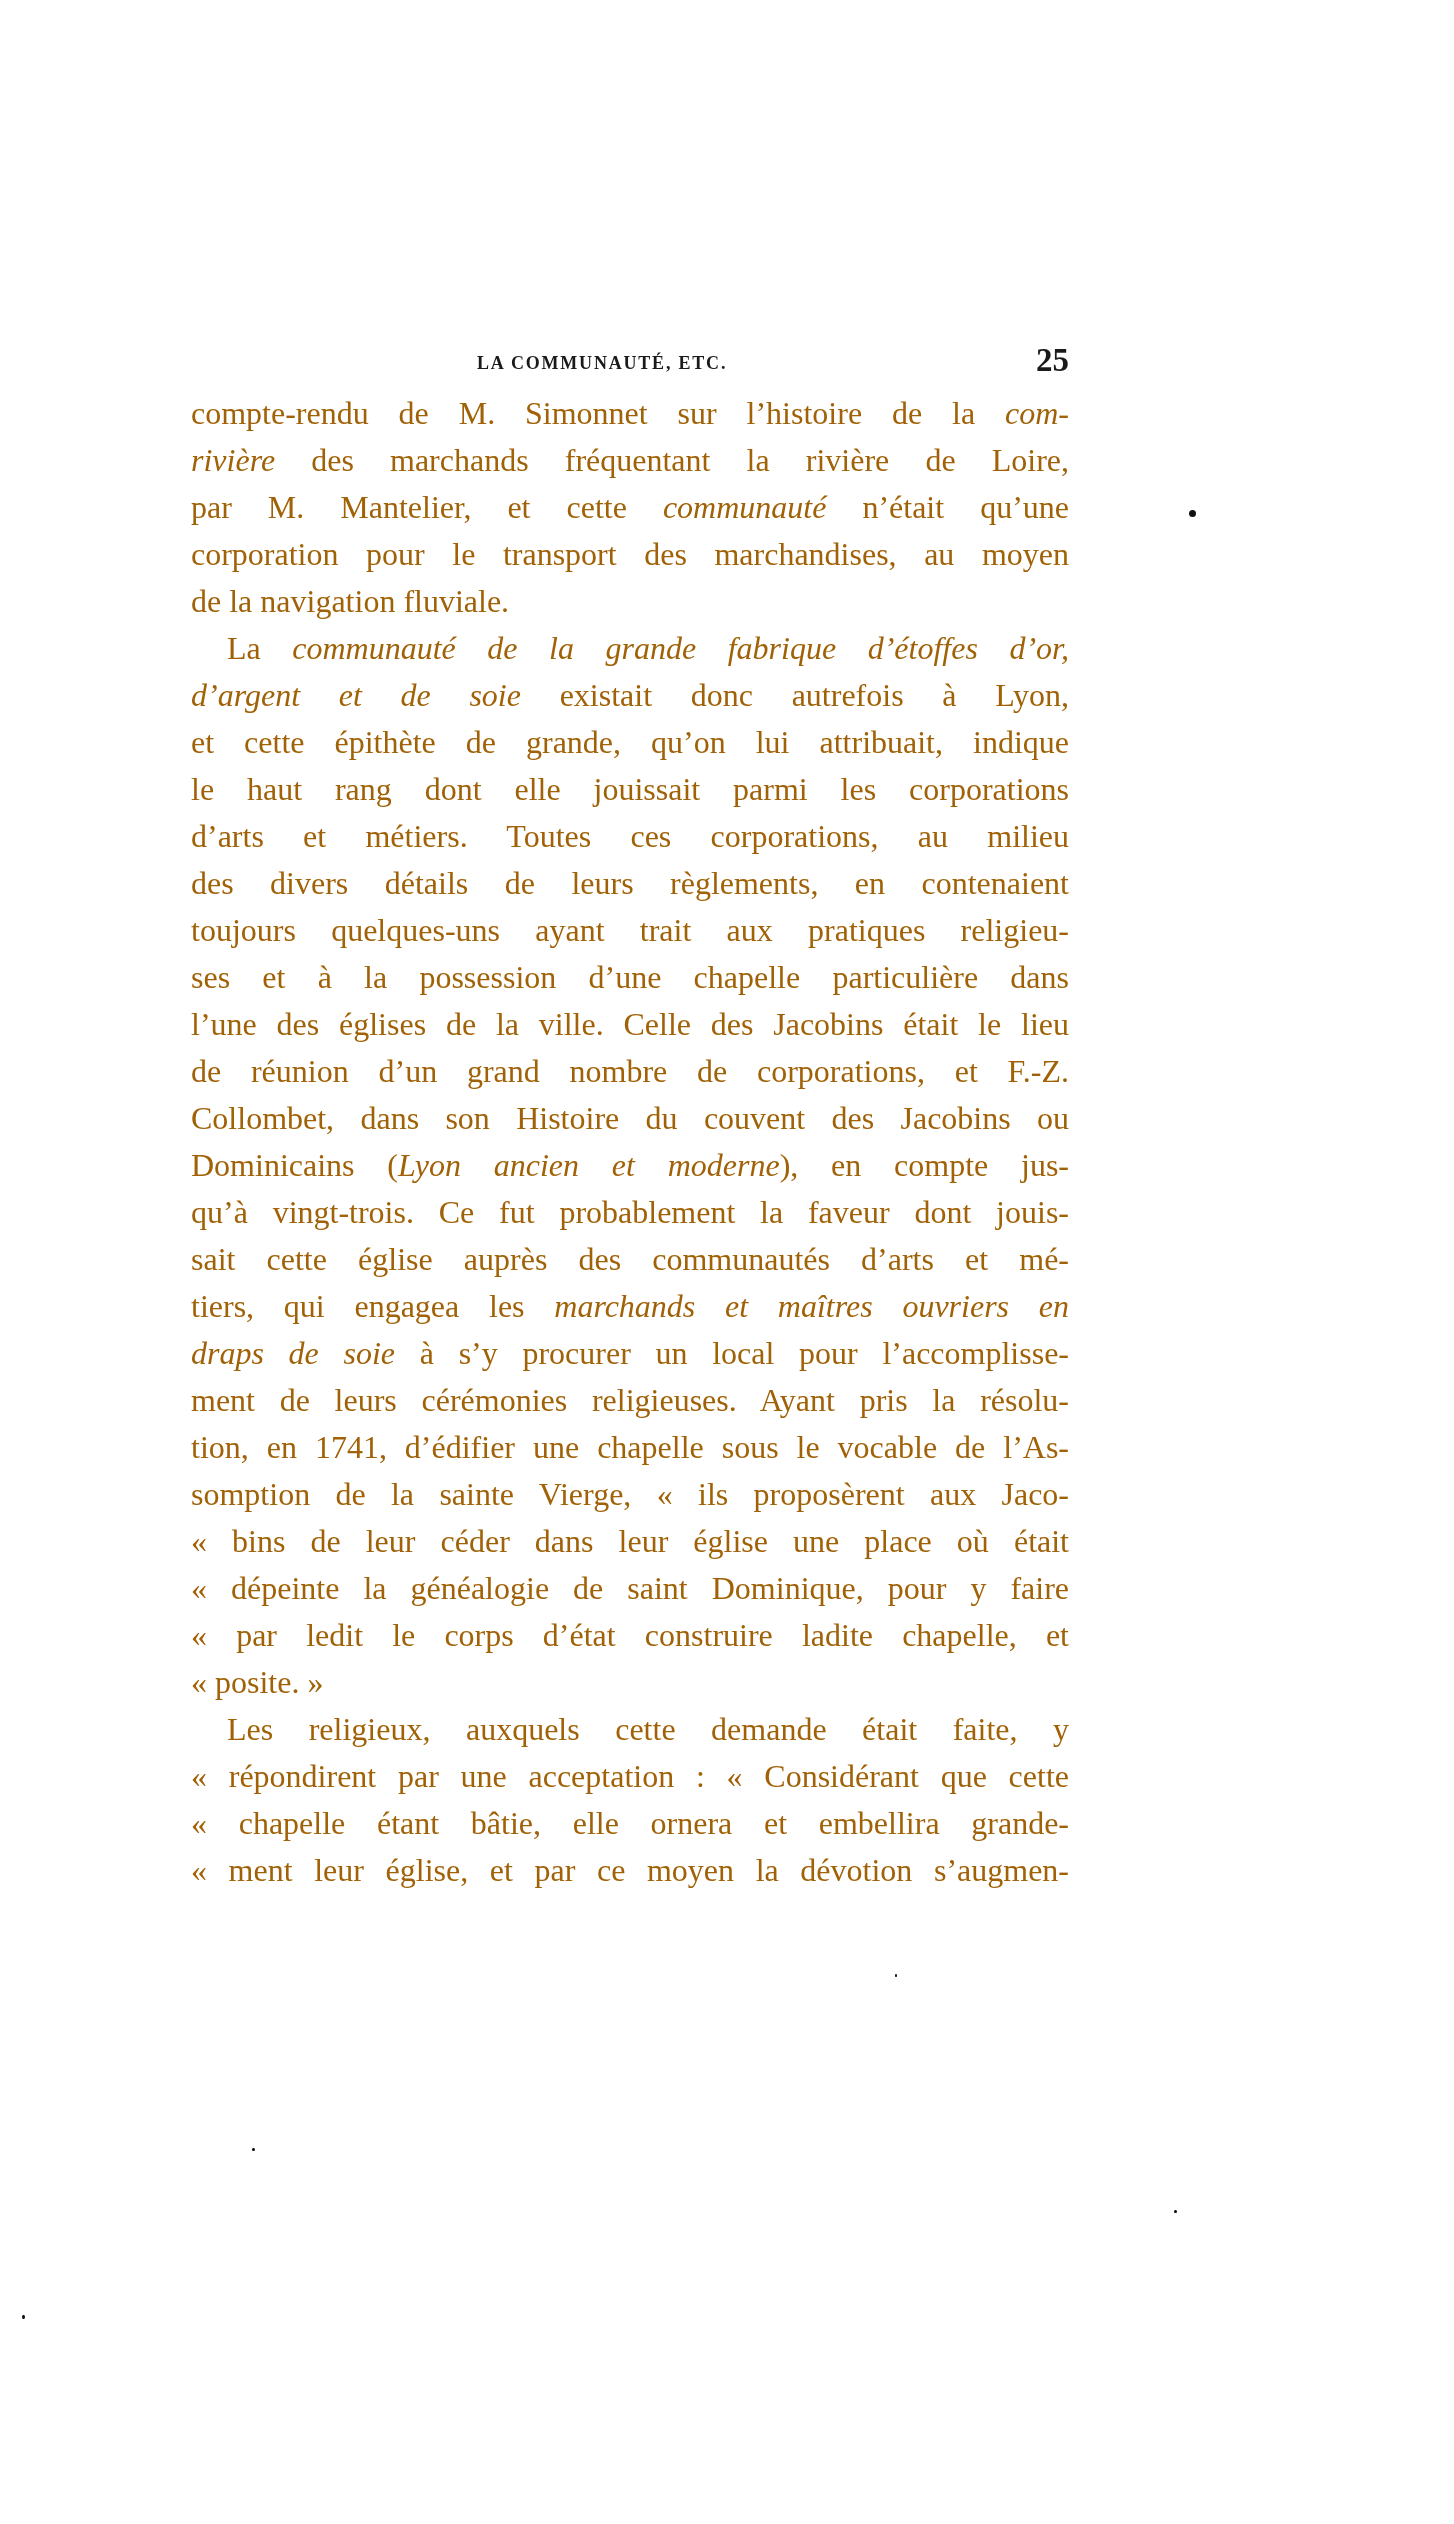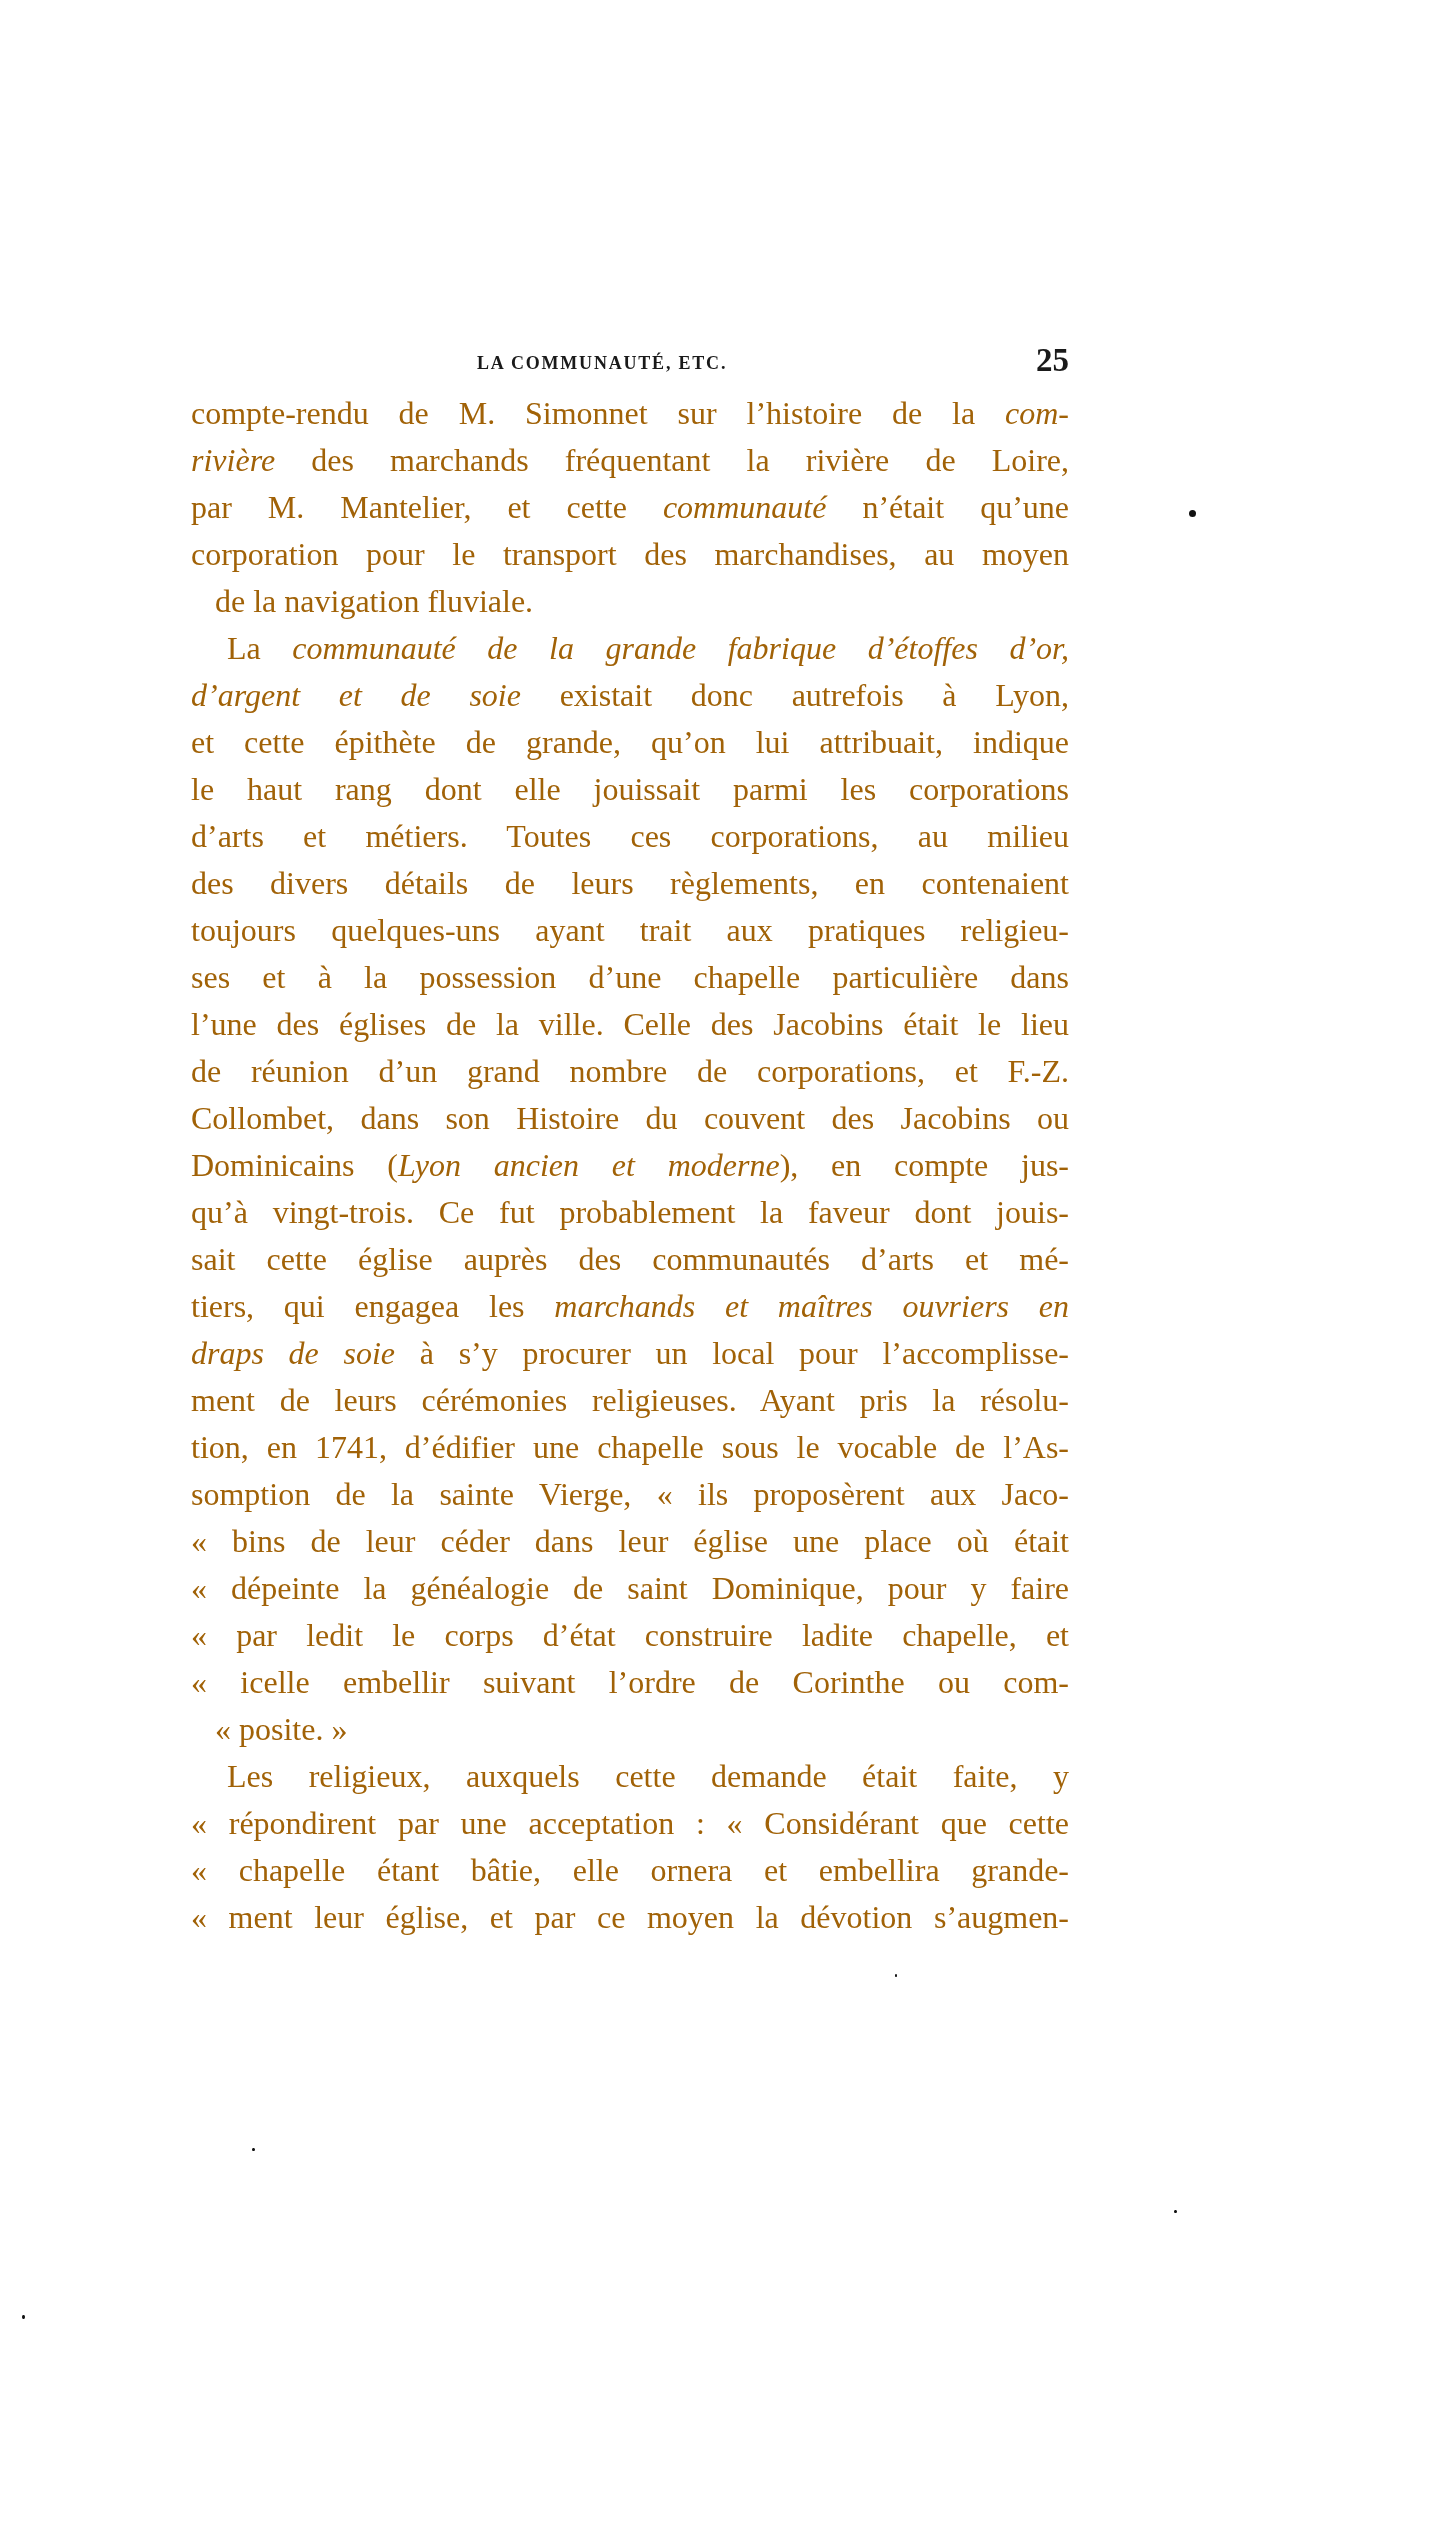--- a/index.html
+++ b/index.html
@@ -20,21 +20,21 @@
   }
   .body-text {
     position: absolute; left: 191px; top: 390px; width: 878px;
     font-family: "Liberation Serif", "DejaVu Serif", serif;
     font-size: 32px; line-height: 47px; color: #a16207;
   }
   .line {
     display: block; height: 47px; white-space: nowrap;
     text-align: justify; text-align-last: justify;
   }
-  .line.last { text-align: center; text-align-last: left; margin-left: 24px; }
+  .line.last { text-align: center; text-align-last: left; }
   .line.indent { padding-left: 36px; }
   .seg-italic { font-style: italic; }
   .speck { position: absolute; background: #111; border-radius: 50%; }
 </style>
 </head>
 <body>
 
 <div class="page">
   <div class="running-head">
     <div class="running-title">LA COMMUNAUTÉ, ETC.</div>
@@ -62,21 +62,20 @@
       <div class="line"><span>qu’à vingt-trois. Ce fut probablement la faveur dont jouis-</span></div>
       <div class="line"><span>sait cette église auprès des communautés d’arts et mé-</span></div>
       <div class="line"><span>tiers, qui engagea les </span><span class="seg-italic">marchands et maîtres ouvriers en</span></div>
       <div class="line"><span class="seg-italic">draps de soie</span><span> à s’y procurer un local pour l’accomplisse-</span></div>
       <div class="line"><span>ment de leurs cérémonies religieuses. Ayant pris la résolu-</span></div>
       <div class="line"><span>tion, en 1741, d’édifier une chapelle sous le vocable de l’As-</span></div>
       <div class="line"><span>somption de la sainte Vierge, « ils proposèrent aux Jaco-</span></div>
       <div class="line"><span>« bins de leur céder dans leur église une place où était</span></div>
       <div class="line"><span>« dépeinte la généalogie de saint Dominique, pour y faire</span></div>
       <div class="line"><span>« par ledit le corps d’état construire ladite chapelle, et</span></div>
-      <div class="line"><span>« icelle embellir suivant l’ordre de Corinthe ou com-</span></div>
       <div class="line last"><span>« posite. »</span></div>
       <div class="line indent"><span>Les religieux, auxquels cette demande était faite, y</span></div>
       <div class="line"><span>« répondirent par une acceptation : « Considérant que cette</span></div>
       <div class="line"><span>« chapelle étant bâtie, elle ornera et embellira grande-</span></div>
       <div class="line"><span>« ment leur église, et par ce moyen la dévotion s’augmen-</span></div>
     </div>
 
   <div class="speck" style="left:1189px;top:510px;width:7.4px;height:7.4px;"></div>
   <div class="speck" style="left:22px;top:2315px;width:2.5px;height:4.1px;"></div>
   <div class="speck" style="left:252px;top:2148px;width:2.5px;height:3.3px;"></div>

